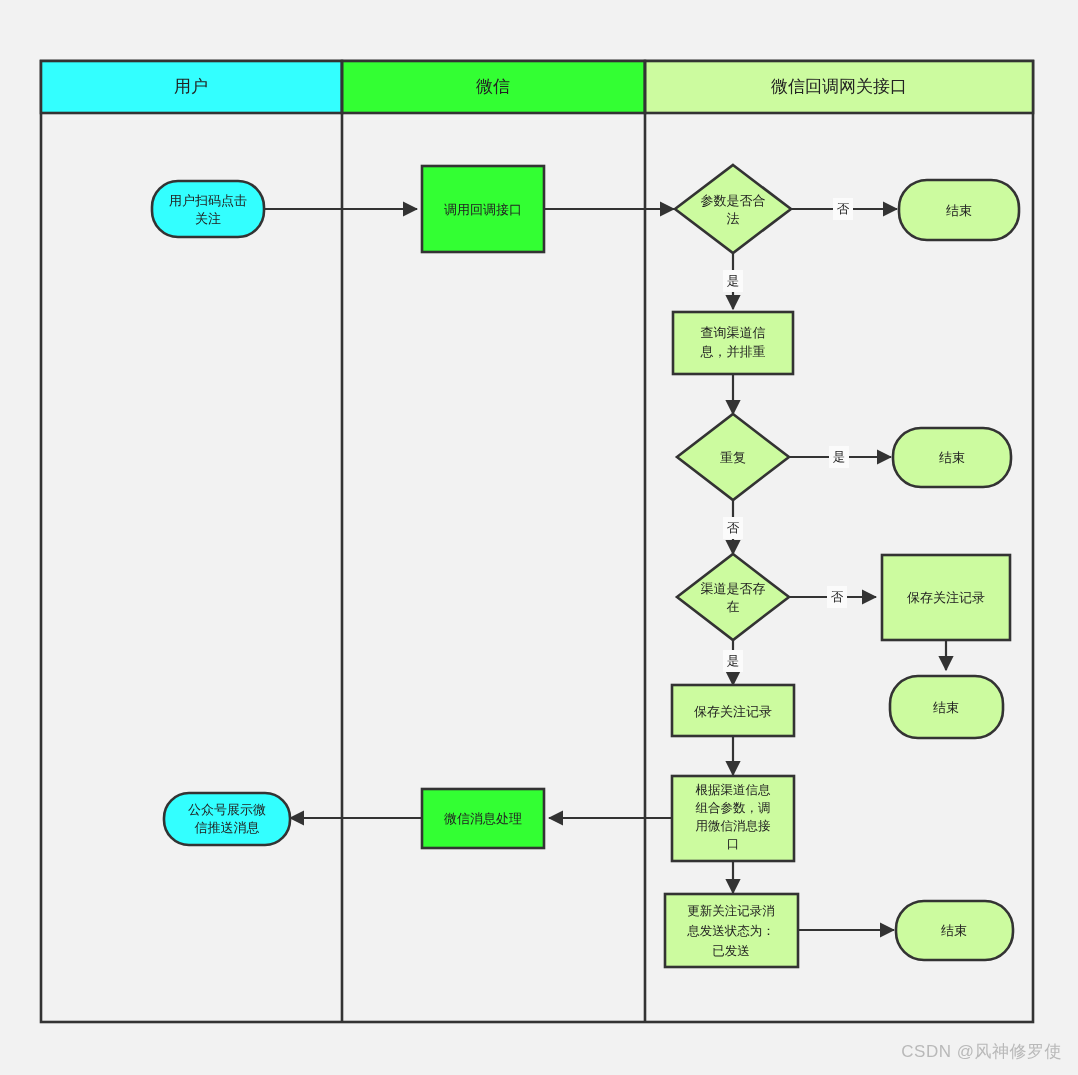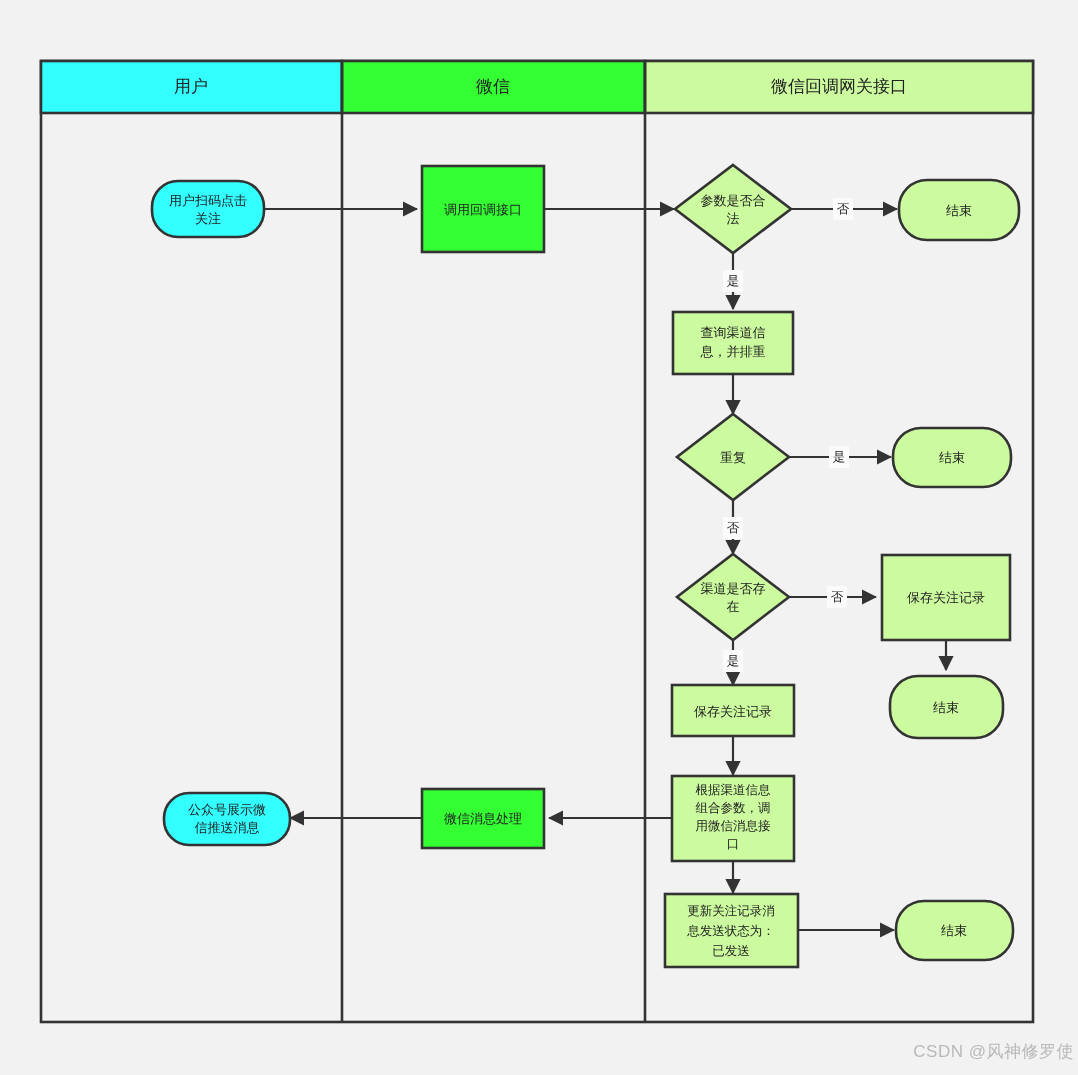--- a/index.html
+++ b/index.html
@@ -17,21 +17,21 @@
     font-size:17px;fill:#222;text-anchor:middle;dominant-baseline:middle;
   }
   .node-label{
     font-size:13px;fill:#222;text-anchor:middle;
   }
   .node-label.small{font-size:12.5px;}
   .edge-label{
     font-size:12.5px;fill:#222;text-anchor:middle;dominant-baseline:middle;
   }
   .watermark{
-    position:absolute;right:4px;bottom:12px;
+    position:absolute;right:16px;bottom:12px;
     font-size:17px;color:#b9b9b9;letter-spacing:.5px;
     font-family:"Liberation Sans","DejaVu Sans",sans-serif;
     user-select:none;
   }
   .shape{stroke:#333;stroke-width:2.6;}
   .lane-frame{fill:#f2f2f2;stroke:#333;stroke-width:2.6;}
   .lane-div{stroke:#333;stroke-width:2.6;}
   .edge{stroke:#333;stroke-width:2.2;fill:none;}
   .edge-label-bg{fill:#fbfbfb;}
 </style>

